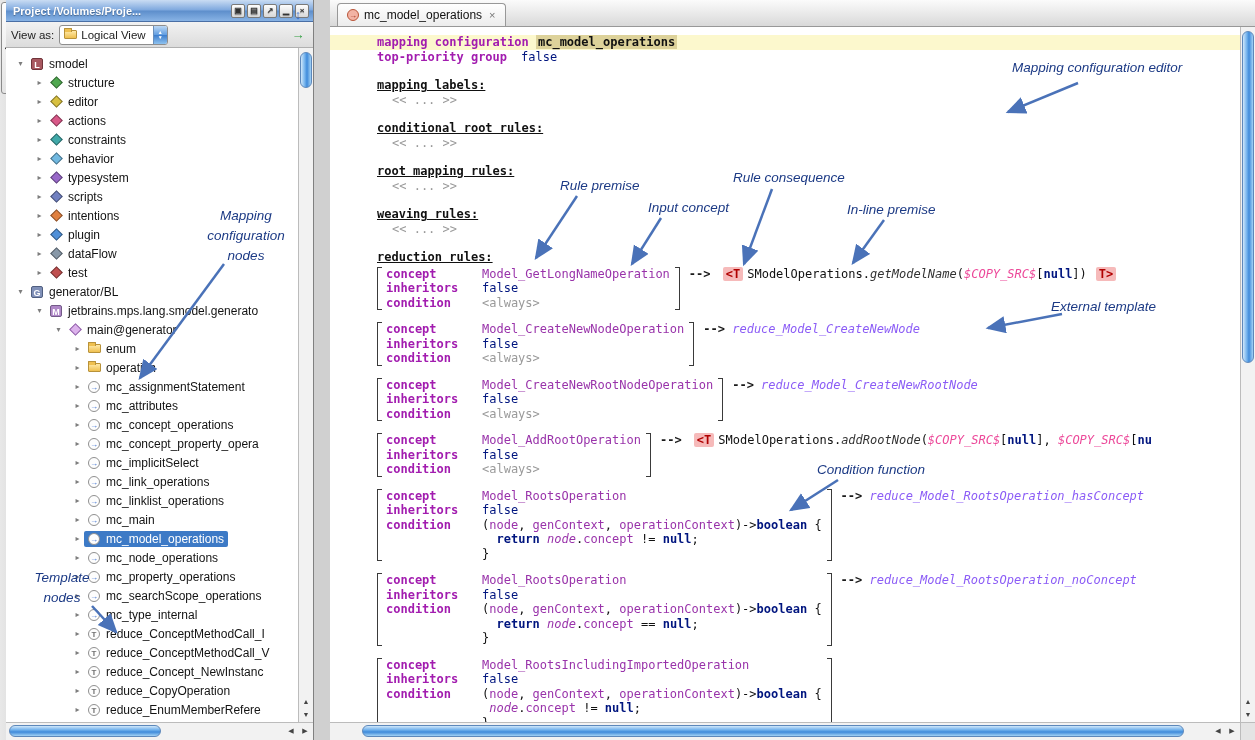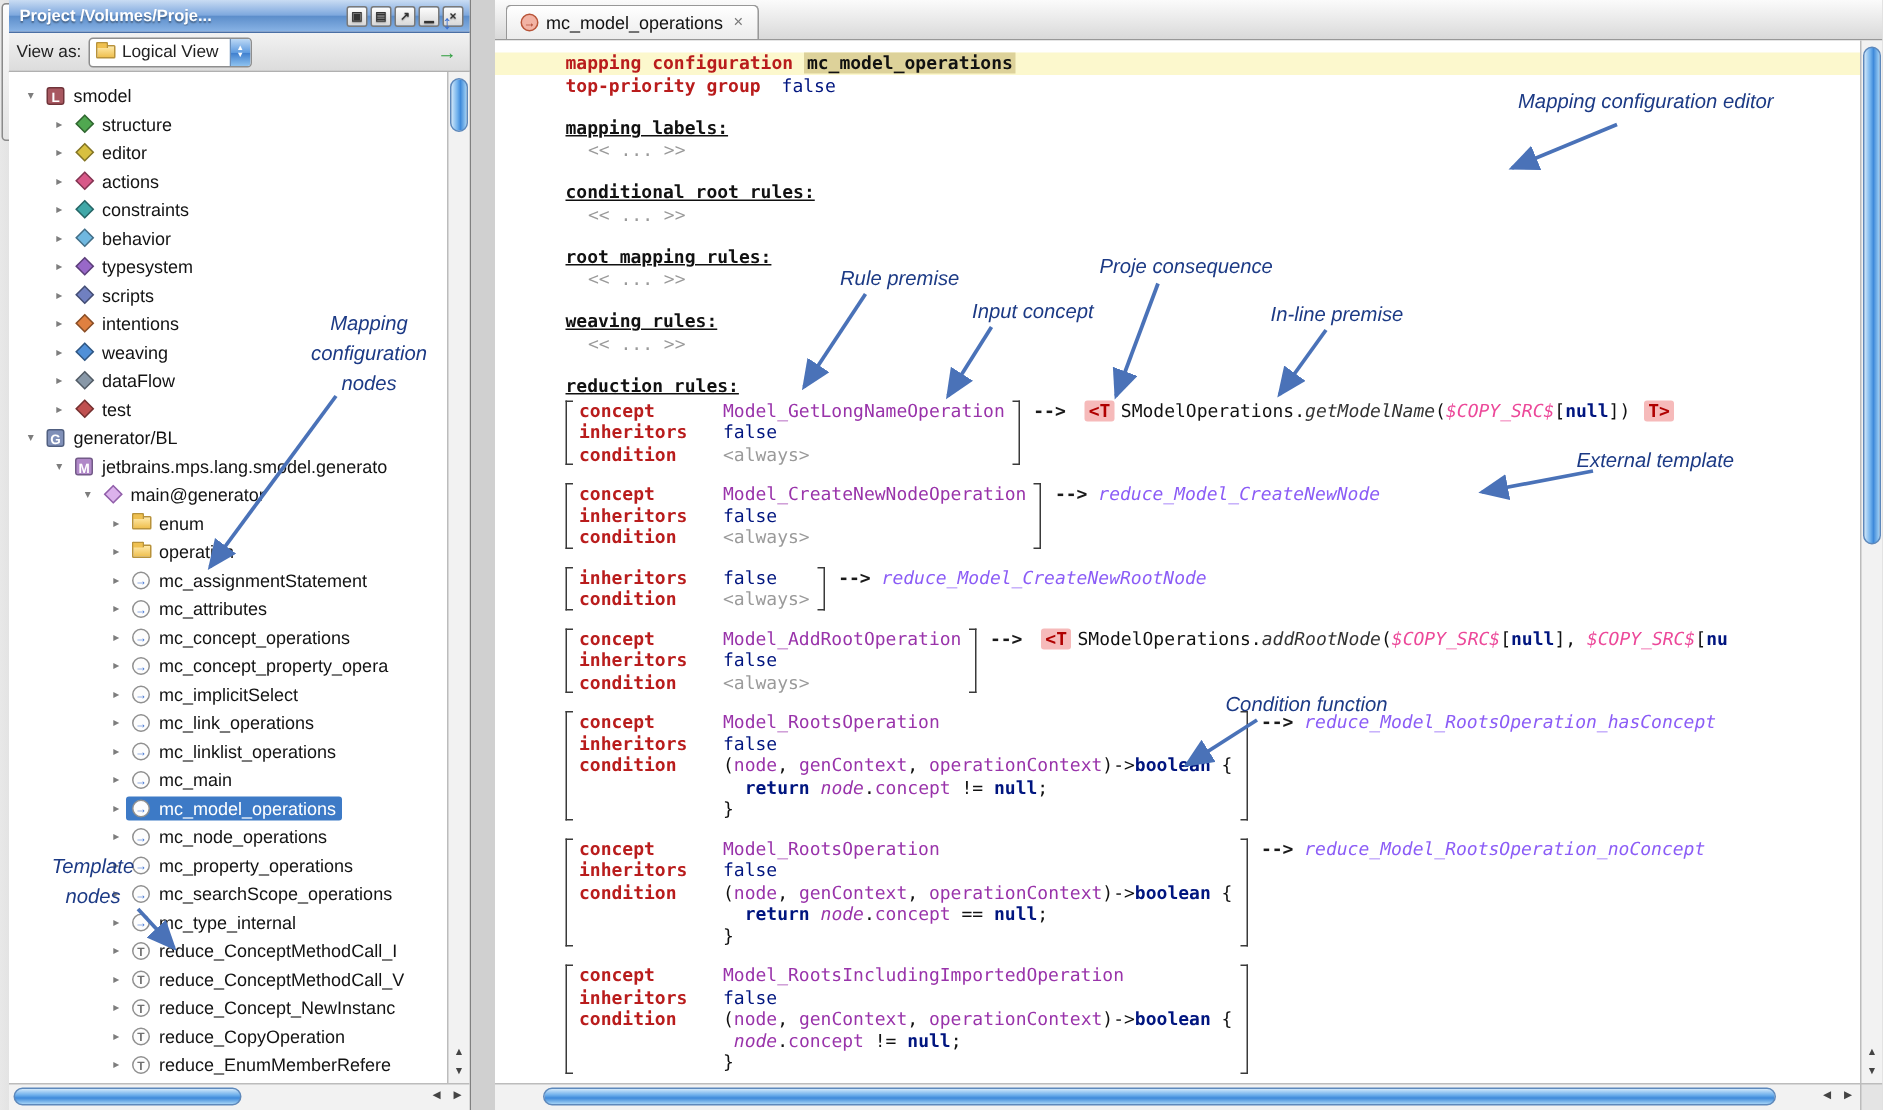--- a/index.html
+++ b/index.html
@@ -95,21 +95,21 @@
             border-bottom:none; border-radius:4px 4px 0 0; display:flex; align-items:center; gap:5px;
             padding:0 9px; font-size:12px; color:#111; }
   .tab-icon-circ { width:12px; height:12px; border-radius:50%; background:#f2b3a4; border:1px solid #b85438;
                    color:#9c2a12; font-size:8px; line-height:11px; text-align:center; font-weight:bold; }
   #tab-close { color:#777; font-size:11px; padding-left:2px; cursor:default; }
 
   #ed-content { position:absolute; left:0; top:27px; right:15px; bottom:18px; overflow:hidden;
                 background:#fff; padding:8px 0 0 47px;
                 font-family:"DejaVu Sans Mono", monospace; font-size:12px; line-height:14.5px; color:#111; }
   .line { white-space:pre; }
-  .kw { font-weight:bold; color:#b91c1c; }
+  .kw { font-weight:bold; color:#a21caf; }
   .hdr-band { background:#fcf8cd; margin:0 -1000px 0 -47px; padding-left:47px; }
   .hdr-name { background:#ddd29a; padding:0 2px; font-weight:bold; }
   .code-header { margin-bottom:14px; }
   .gap2 { display:inline-block; width:14px; }
   .c-bool { color:#00157f; }
   .section { margin-bottom:14px; }
   .section:last-child { margin-bottom:2px; }
   .sec-title { font-weight:bold; text-decoration:underline; }
   .placeholder { color:#9a9a9a; padding-left:15px; }
   
@@ -268,21 +268,21 @@
             </span>
             <span class="tlabel">intentions</span>
           </span>
         </div>
         <div class="trow" style="padding-left: 27px;">
           <span class="disc">▸</span>
           <span class="rowbody">
             <span class="ticon plugin-aspect-icon">
               <span class="diamond"></span>
             </span>
-            <span class="tlabel">weaving</span>
+            <span class="tlabel">plugin</span>
           </span>
         </div>
         <div class="trow" style="padding-left: 27px;">
           <span class="disc">▸</span>
           <span class="rowbody">
             <span class="ticon dataflow-aspect-icon">
               <span class="diamond"></span>
             </span>
             <span class="tlabel">dataFlow</span>
           </span>
@@ -574,20 +574,21 @@
               <div class="rule-line"><span class="lbl kw">concept</span><span class="concept-ref">Model_CreateNewNodeOperation</span></div>
               <div class="rule-line"><span class="lbl kw">inheritors</span><span class="c-bool">false</span></div>
               <div class="rule-line"><span class="lbl kw">condition</span><span class="c-gray">&lt;always&gt;</span></div>
             </div>
             <span class="rbr"></span>
             <div class="conseq"><span class="arrowop">--&gt; </span><span class="ext">reduce_Model_CreateNewNode</span></div>
           </div>
           <div class="rule">
             <span class="lbr"></span>
             <div class="rbody">
+              <div class="rule-line"><span class="lbl kw">concept</span><span class="concept-ref">Model_CreateNewRootNodeOperation</span></div>
               <div class="rule-line"><span class="lbl kw">inheritors</span><span class="c-bool">false</span></div>
               <div class="rule-line"><span class="lbl kw">condition</span><span class="c-gray">&lt;always&gt;</span></div>
             </div>
             <span class="rbr"></span>
             <div class="conseq"><span class="arrowop">--&gt; </span><span class="ext">reduce_Model_CreateNewRootNode</span></div>
           </div>
           <div class="rule">
             <span class="lbr"></span>
             <div class="rbody">
               <div class="rule-line"><span class="lbl kw">concept</span><span class="concept-ref">Model_AddRootOperation</span></div>
@@ -668,21 +669,21 @@
   <div class="note" style="left: 1012px; top: 58px;">
         <div>Mapping configuration editor</div>
       </div>
       <div class="note" style="left: 560px; top: 176px;">
         <div>Rule premise</div>
       </div>
       <div class="note" style="left: 648px; top: 198px;">
         <div>Input concept</div>
       </div>
       <div class="note" style="left: 733px; top: 168px;">
-        <div>Proje consequence</div>
+        <div>Rule consequence</div>
       </div>
       <div class="note" style="left: 847px; top: 200px;">
         <div>In-line premise</div>
       </div>
       <div class="note" style="left: 1051px; top: 297px;">
         <div>External template</div>
       </div>
       <div class="note" style="left: 817px; top: 460px;">
         <div>Condition function</div>
       </div>

